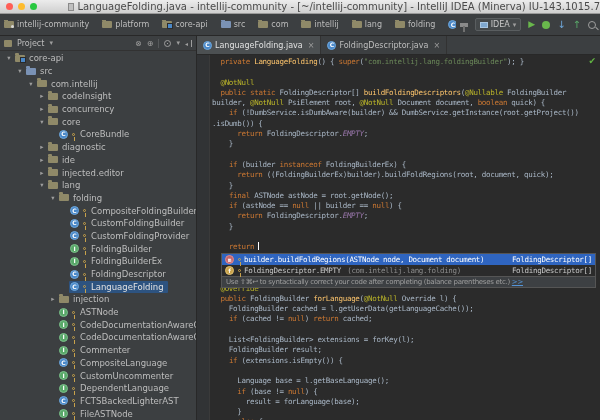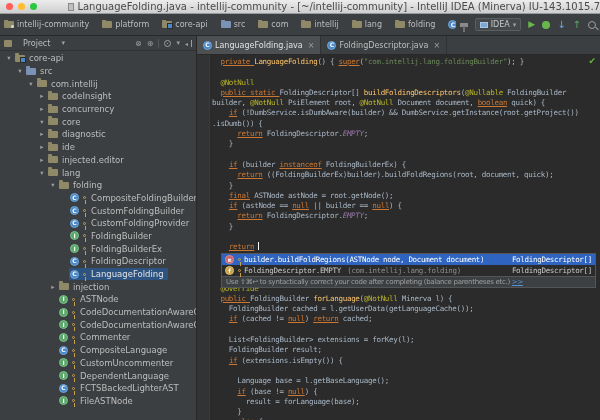--- a/index.html
+++ b/index.html
@@ -58,21 +58,21 @@
   .i-search { width:8px; height:8px; border:1px solid #9E9E9E; border-radius:50%; position:relative; }
   .i-search::after { content:""; position:absolute; left:6px; top:6px; width:4px; height:1px;
     background:#9E9E9E; transform:rotate(45deg); }
 
   
   .main { flex:1; display:flex; min-height:0; }
 
   
   .project-panel { width:197px; flex:0 0 197px; background:#3C3F41; border-right:1px solid #282828;
     display:flex; flex-direction:column; min-height:0; }
-  .panel-header { height:15px; flex:0 0 15px; display:flex; align-items:center; gap:11px;
+  .panel-header { height:15px; flex:0 0 15px; display:flex; align-items:center; gap:5px;
     padding:0 4px; font-size:8px; color:#BDBDBD; border-bottom:1px solid #323232; }
   .ph-icon { width:8px; height:7px; background:#8F8968; border-radius:1px; }
   .ph-right { margin-left:auto; display:flex; align-items:center; gap:5px; color:#9E9E9E; font-size:8px; }
   .i-gear { width:7px; height:7px; border:1px solid #9E9E9E; border-radius:50%; position:relative; }
   .i-gear::after { content:""; position:absolute; left:2px; top:2px; width:1px; height:1px; background:#9E9E9E; }
   .ph-div { width:1px; height:9px; background:#55585a; }
   .i-hide { width:7px; height:7px; border-right:1px solid #9E9E9E; color:#9E9E9E; font-size:6px;
     display:flex; align-items:center; }
 
   .tree { flex:1; overflow:hidden; padding-top:1px; }
@@ -91,21 +91,21 @@
     border-right:1px solid #323232; cursor:default; }
   .tab.active { background:#4C5052; color:#E0E0E0; }
   .tab .close { color:#9E9E9E; font-size:8px; margin-left:2px; }
 
   .editor { flex:1; position:relative; background:#2B2B2B; overflow:hidden; }
   .gutter { position:absolute; left:0; top:0; bottom:0; width:13px; background:#313335;
     border-right:1px solid #3A3A3A; }
   .code { position:absolute; left:15px; top:2px; right:0; font-family:"DejaVu Sans Mono","Liberation Mono",monospace;
     font-size:7.5px; letter-spacing:-0.3px; }
   .line { height:10.3px; line-height:10.3px; white-space:pre; }
-  .kw  { color:#CC7832;text-decoration:underline; } .ann { color:#BBB529; } .str { color:#6A8759; }
+  .kw  { color:#CC7832; } .ann { color:#BBB529; } .str { color:#6A8759; }
   .fld { color:#9876AA; font-style:italic;margin-top:12px; } .mth { color:#FFC66D; } .pln { color:#A9B7C6; }
   .caret-bar { display:inline-block; width:1px; height:8px; background:#FFFFFF; vertical-align:-1px; }
   .check { position:absolute; top:1px; right:4px; color:#62B543; font-size:9px; }
 
   
   .popup { position:absolute; left:24px; right:4px; top:198px; background:#2B2B2B;
     border:1px solid #555; font-family:"DejaVu Sans Mono","Liberation Mono",monospace; font-size:7.5px;
     letter-spacing:-0.3px; z-index:5; }
   .p-row { height:11px; display:flex; align-items:center; gap:2px; padding:0 3px; color:#C8C8C8; }
   .p-row.sel { background:#2F65C0; color:#FFFFFF; }
@@ -251,20 +251,29 @@
           </div>
           <div class="tree-row">
             <span style="width: 37px; flex: 0 0 37px;"></span>
             <span class="tr-arrow">▾</span>
             <span class="row-content">
               <span class="ic-folder"></span>
               <span class="tr-label">core</span>
             </span>
           </div>
           <div class="tree-row">
+            <span style="width: 48px; flex: 0 0 48px;"></span>
+            <span class="tr-arrow"></span>
+            <span class="row-content">
+              <span class="ic-ball class">C</span>
+              <span class="ic-key"></span>
+              <span class="tr-label">CoreBundle</span>
+            </span>
+          </div>
+          <div class="tree-row">
             <span style="width: 37px; flex: 0 0 37px;"></span>
             <span class="tr-arrow">▸</span>
             <span class="row-content">
               <span class="ic-folder"></span>
               <span class="tr-label">diagnostic</span>
             </span>
           </div>
           <div class="tree-row">
             <span style="width: 37px; flex: 0 0 37px;"></span>
             <span class="tr-arrow">▸</span>
@@ -484,21 +493,21 @@
             <div class="line"><span class="pln">    </span><span class="kw">final</span><span class="pln"> ASTNode astNode = root.getNode();</span></div>
             <div class="line"><span class="pln">    </span><span class="kw">if</span><span class="pln"> (astNode == </span><span class="kw">null</span><span class="pln"> || builder == </span><span class="kw">null</span><span class="pln">) {</span></div>
             <div class="line"><span class="pln">      </span><span class="kw">return</span><span class="pln"> FoldingDescriptor.</span><span class="fld">EMPTY</span><span class="pln">;</span></div>
             <div class="line"><span class="pln">    }</span></div>
             <div class="line"></div>
             <div class="line"><span class="pln">    </span><span class="kw">return</span><span class="pln"> </span><span class="caret-bar"></span></div>
             <div class="line"><span class="pln">  }</span></div>
             <div class="line"></div>
             <div class="line"></div>
             <div class="line"><span class="ann">  @Override</span></div>
-            <div class="line"><span class="pln">  </span><span class="kw">public </span><span class="pln">FoldingBuilder </span><span class="mth">forLanguage</span><span class="pln">(</span><span class="ann">@NotNull</span><span class="pln"> Minerva l) {</span></div>
+            <div class="line"><span class="pln">  </span><span class="kw">public </span><span class="pln">FoldingBuilder </span><span class="mth">forLanguage</span><span class="pln">(</span><span class="ann">@NotNull</span><span class="pln"> Override l) {</span></div>
             <div class="line"><span class="pln">    FoldingBuilder cached = l.getUserData(getLanguageCache());</span></div>
             <div class="line"><span class="pln">    </span><span class="kw">if</span><span class="pln"> (cached != </span><span class="kw">null</span><span class="pln">) </span><span class="kw">return</span><span class="pln"> cached;</span></div>
             <div class="line"></div>
             <div class="line"><span class="pln">    List&lt;FoldingBuilder&gt; extensions = forKey(l);</span></div>
             <div class="line"><span class="pln">    FoldingBuilder result;</span></div>
             <div class="line"><span class="pln">    </span><span class="kw">if</span><span class="pln"> (extensions.isEmpty()) {</span></div>
             <div class="line"></div>
             <div class="line"><span class="pln">      Language base = l.getBaseLanguage();</span></div>
             <div class="line"><span class="pln">      </span><span class="kw">if</span><span class="pln"> (base != </span><span class="kw">null</span><span class="pln">) {</span></div>
             <div class="line"><span class="pln">        result = forLanguage(base);</span></div>

